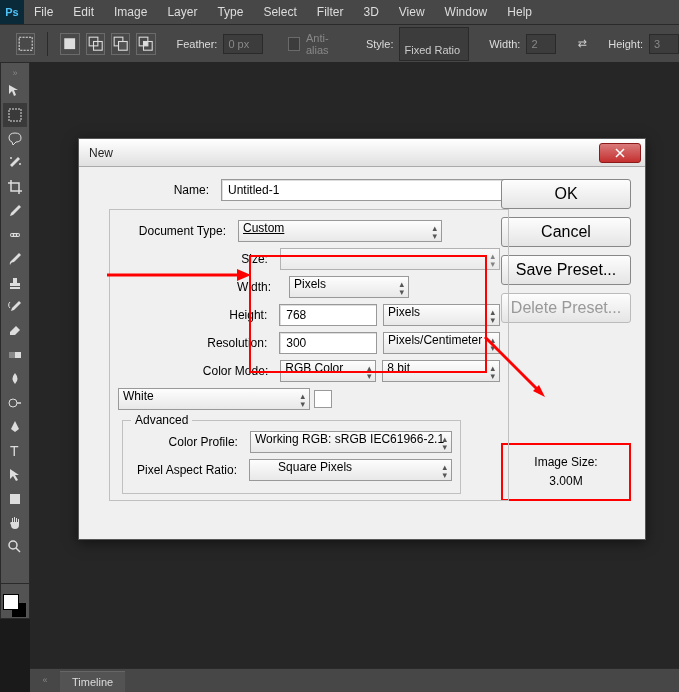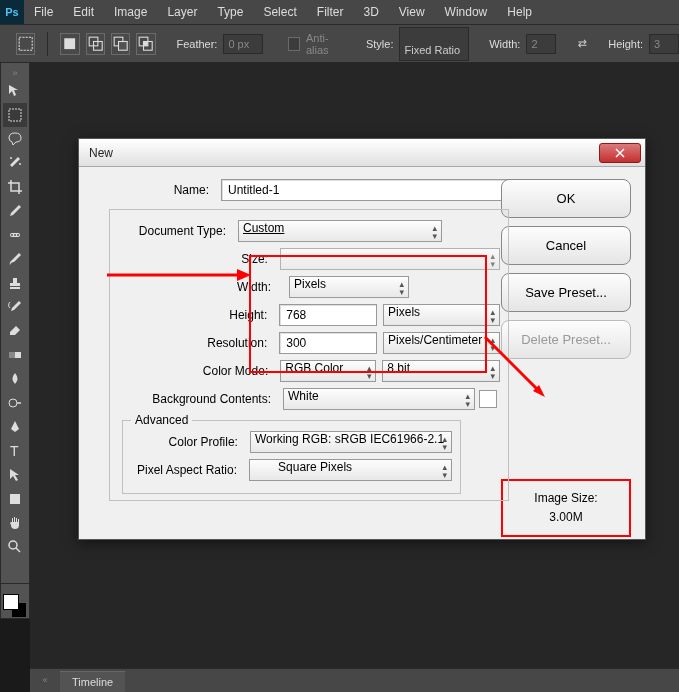--- a/index.html
+++ b/index.html
@@ -39,21 +39,21 @@
   .bottom-grab { width:30px; height:24px; display:flex; align-items:center; justify-content:center; font-size:9px; color:#888;}
   .timeline-tab { background: #535353; color: #ddd; font-size: 11px; padding: 4px 12px; border-top:1px solid #666;}
 
   
   .dialog { position: absolute; left: 78px; top: 138px; width: 568px; height: 402px; background: #f0f0f0; border: 1px solid #555; box-shadow: 0 3px 12px rgba(0,0,0,0.5); }
   .dlg-titlebar { height: 28px; background: linear-gradient(#fff,#e0e0e0); border-bottom: 1px solid #aaa; display: flex; align-items: center; padding: 0 4px 0 10px; }
   .dlg-title { font-size: 12px; color: #222; flex: 1; }
   .dlg-close { width: 42px; height: 20px; background: linear-gradient(#d97a7a,#c53030); border: 1px solid #8b1a1a; border-radius: 3px; display: flex; align-items: center; justify-content: center; color: #fff; font-size: 11px; }
   .dlg-body { position: relative; padding: 12px 12px 12px 12px; font-size: 12px; color: #000; height: calc(100% - 28px);}
   .dlg-right-col { position: absolute; right: 14px; top: 12px; width: 130px; display: flex; flex-direction: column; gap: 8px; }
-  .dlg-btn { height: 39px; background: linear-gradient(#fdfdfd,#e5e5e5); border: 1px solid #888; border-radius: 8px; font-size: 13px; display:flex; align-items:center; justify-content:center; }
+  .dlg-btn { height: 30px; background: linear-gradient(#fdfdfd,#e5e5e5); border: 1px solid #888; border-radius: 3px; font-size: 16px; display:flex; align-items:center; justify-content:center; }
   .dlg-btn.disabled { color: #999; border-color:#bbb; }
   .image-size-box { border: 2px solid #f00; padding: 8px 10px; margin-top: 112px; font-size: 12px; text-align: center; line-height:1.6;}
   
   .row { display: flex; align-items: center; margin-bottom: 6px; }
   .row-label { width: 130px; text-align: right; padding-right: 12px; font-size: 12px; }
   .row-label.sub { margin-left:20px; width:145px;}
   .tf { height: 22px; border: 1px solid #999; background: #fff; padding: 0 6px; font-size: 12px; box-shadow: inset 1px 1px 0 #ddd;}
   .sel { height: 22px; border: 1px solid #999; background: linear-gradient(#fdfdfd,#e8e8e8); font-size: 12px; padding: 0 4px; position:relative;}
   .sel::after{content:"";}
   .chev { position:absolute; right:4px; top:3px; font-size:9px; line-height:8px; color:#555;}
@@ -323,21 +323,20 @@
         <div style="width:6px"></div>
         <div class="sel unit-sel"><span>Pixels/Centimeter</span><span class="chev">▴<br>▾</span></div>
       </div>
       <div class="row">
         <div class="row-label sub">Color Mode:</div>
         <div class="sel cm-sel" style="width:98px"><span>RGB Color</span><span class="chev">▴<br>▾</span></div>
         <div style="width:6px"></div>
         <div class="sel bit-sel"><span>8 bit</span><span class="chev">▴<br>▾</span></div>
       </div>
       <div class="row" style="margin-top:6px">
-        <div class="row-label" style="width:165px">Background Contents:</div>
         <div class="sel bg-sel"><span>White</span><span class="chev">▴<br>▾</span></div>
         <div class="swatch-sq"></div>
       </div>
 
       <div class="fieldset" style="margin-left:4px; width:339px; margin-top:10px;">
         <div class="fs-legend">Advanced</div>
         <div class="row">
           <div class="row-label" style="width:130px">Color Profile:</div>
           <div class="sel cp-sel"><span>Working RGB:  sRGB IEC61966-2.1</span><span class="chev">▴<br>▾</span></div>
         </div>

